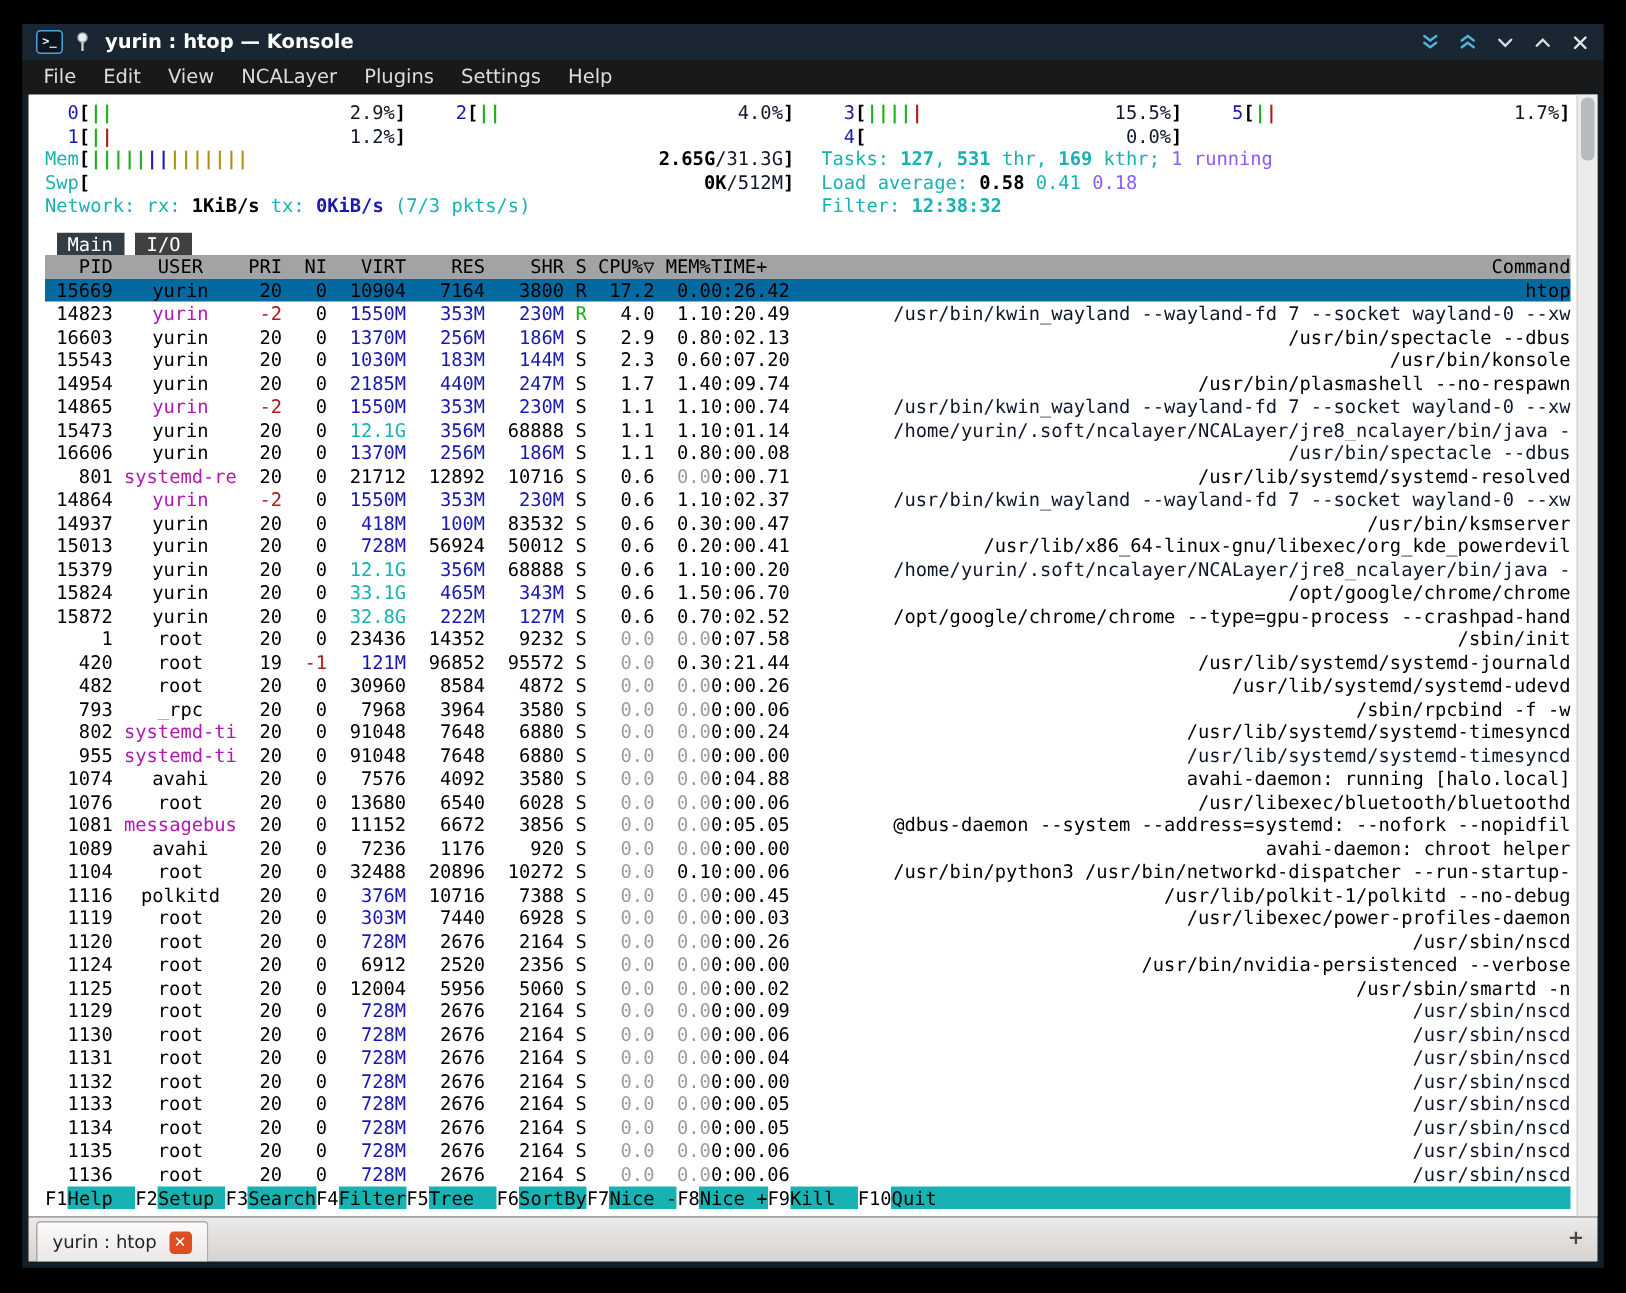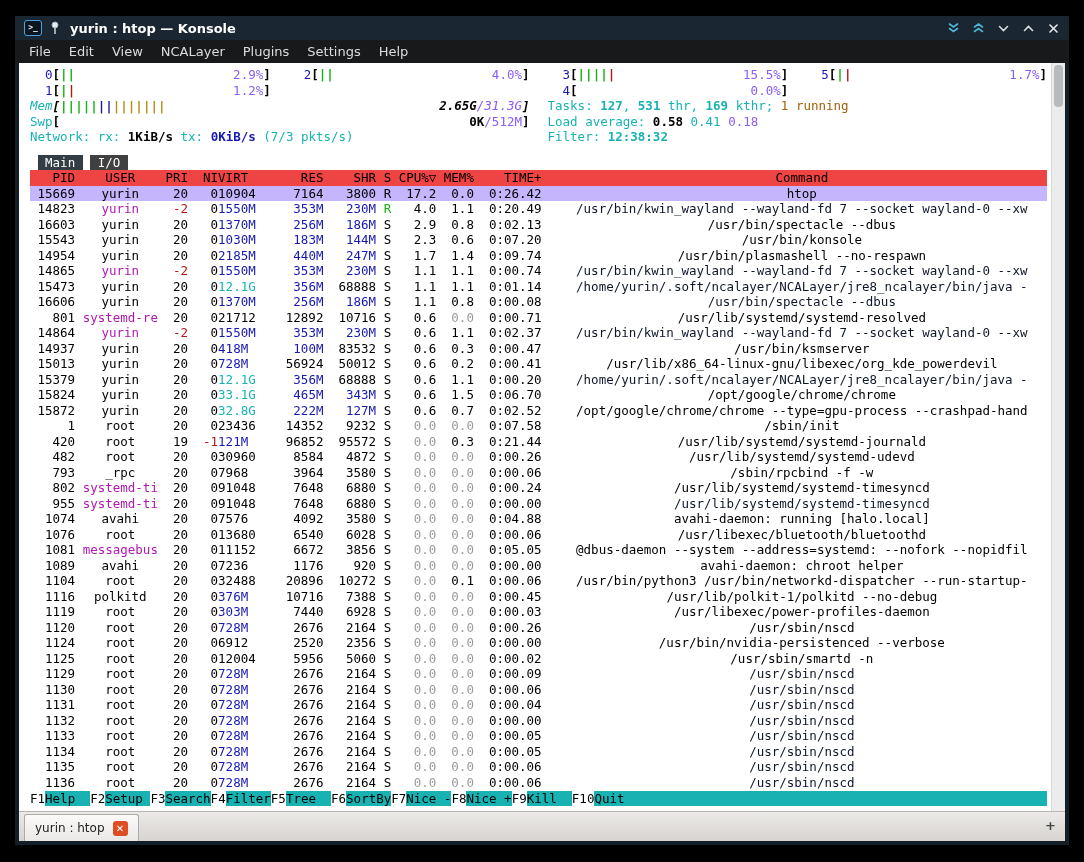--- a/index.html
+++ b/index.html
@@ -38,49 +38,49 @@
   .bars{flex:1;overflow:hidden;white-space:pre}
   .mval{white-space:pre;flex:none}
   .bar-g{color:#18b218;font-weight:bold}
   .bar-r{color:#b21818;font-weight:bold}
   .bar-b{color:#1818b2;font-weight:bold}
   .bar-y{color:#b29018;font-weight:bold}
   .t-lb{color:#18b2b2}
   .t-cb{color:#18b2b2;font-weight:bold}
   .t-cy{color:#18b2b2}
   .t-cd{color:#8b5cf6}
-  .t-gn{color:#a16207}
+  .t-gn{color:#8b5cf6}
   .t-bk{color:#000;font-weight:bold}
   .t-bb{color:#1818b2;font-weight:bold}
-  .t-df{color:#8b5cf6}
+  .t-df{color:#0f172a}
 
   
   .tabsline{white-space:pre}
   .scrtab{white-space:pre}
   .scr-active{background:#333d46;color:#fff}
   .scr-other{background:#404040;color:#fff}
 
   
   .prow{display:flex;height:15.5px;line-height:15.5px;white-space:pre;overflow:hidden}
   .prow>span{flex:none;overflow:hidden}
-  .thead{background:#ef4444}
-  .sel{background:#c4b5fd}
+  .thead{background:#a3a3a3}
+  .sel{background:#0369a1}
   .sel>span{color:#000 !important}
   .c-pid{width:6ch;text-align:right}
   .c-user{width:10ch;margin-left:1ch;text-align:center}
   .c-pri{width:4ch;text-align:right}
   .c-ni{width:4ch;text-align:right}
-  .c-virt{width:7ch;text-align:left}
+  .c-virt{width:7ch;text-align:right}
   .c-res{width:7ch;text-align:right}
   .c-shr{width:7ch;text-align:right}
   .c-st{width:2ch;text-align:right}
   .c-cpu{width:6ch;text-align:right}
   .c-mem{width:5ch;text-align:right}
-  .c-time{width:9ch;text-align:right}
-  .c-cmd{flex:1 1 auto !important;margin-left:2ch;text-align:center}
+  .c-time{width:9ch;}
+  .c-cmd{flex:1 1 auto !important;margin-left:2ch;text-align:right}
   .u-m{color:#b218b2}
   .rd{color:#b21818}
   .t-cyv{color:#18b2b2}
   .t-blv{color:#1818b2}
   .st-r{color:#18b218}
   .dim0{color:#9b9b9b}
   .cmd-g{color:#0f172a}
 
   
   .fbar{position:absolute;left:11px;right:18px;bottom:5px;display:flex;height:15.5px;line-height:15.5px;white-space:pre}
@@ -163,21 +163,21 @@
     <div class="wbody">
       <div class="terminal">
         <div class="termpad">
           <div class="meters">
               <div class="meter" style="grid-area: 1 / 1;"><span class="mlab mlab-cpu">0</span><span class="brk">[</span><span class="bars"><span class="bar-g">||</span></span><span class="mval"><span class="t-df">2.9%</span></span><span class="brk">]</span></div>
               <div class="meter" style="grid-area: 2 / 1;"><span class="mlab mlab-cpu">1</span><span class="brk">[</span><span class="bars"><span class="bar-g">|</span><span class="bar-r">|</span></span><span class="mval"><span class="t-df">1.2%</span></span><span class="brk">]</span></div>
               <div class="meter" style="grid-area: 1 / 2;"><span class="mlab mlab-cpu">2</span><span class="brk">[</span><span class="bars"><span class="bar-g">||</span></span><span class="mval"><span class="t-df">4.0%</span></span><span class="brk">]</span></div>
               <div class="meter" style="grid-area: 1 / 3;"><span class="mlab mlab-cpu">3</span><span class="brk">[</span><span class="bars"><span class="bar-g">||||</span><span class="bar-r">|</span></span><span class="mval"><span class="t-df">15.5%</span></span><span class="brk">]</span></div>
               <div class="meter" style="grid-area: 2 / 3;"><span class="mlab mlab-cpu">4</span><span class="brk">[</span><span class="bars"></span><span class="mval"><span class="t-df">0.0%</span></span><span class="brk">]</span></div>
               <div class="meter" style="grid-area: 1 / 4;"><span class="mlab mlab-cpu">5</span><span class="brk">[</span><span class="bars"><span class="bar-g">|</span><span class="bar-r">|</span></span><span class="mval"><span class="t-df">1.7%</span></span><span class="brk">]</span></div>
-              <div class="meter" style="grid-area: 3 / 1 / auto / span 2; font-style: italic;"><span class="mlab mlab-txt">Mem</span><span class="brk">[</span><span class="bars"><span class="bar-g">|||||</span><span class="bar-b">||</span><span class="bar-y">|||||||</span></span><span class="mval"><span class="t-bk">2.65G</span><span class="t-df">/31.3G</span></span><span class="brk">]</span></div>
+              <div class="meter" style="grid-area: 3 / 1 / auto / span 2;"><span class="mlab mlab-txt">Mem</span><span class="brk">[</span><span class="bars"><span class="bar-g">|||||</span><span class="bar-b">||</span><span class="bar-y">|||||||</span></span><span class="mval"><span class="t-bk">2.65G</span><span class="t-df">/31.3G</span></span><span class="brk">]</span></div>
               <div class="meter" style="grid-area: 4 / 1 / auto / span 2;"><span class="mlab mlab-txt">Swp</span><span class="brk">[</span><span class="bars"></span><span class="mval"><span class="t-bk">0K</span><span class="t-df">/512M</span></span><span class="brk">]</span></div>
               <div class="mtext" style="grid-area: 3 / 3 / auto / span 2;"><span class="t-lb">Tasks: </span><span class="t-cb">127</span><span class="t-lb">, </span><span class="t-cb">531</span><span class="t-lb"> thr, </span><span class="t-cb">169</span><span class="t-lb"> kthr</span><span class="t-lb">; </span><span class="t-gn">1 running</span></div>
               <div class="mtext" style="grid-area: 4 / 3 / auto / span 2;"><span class="t-lb">Load average: </span><span class="t-bk">0.58 </span><span class="t-cy">0.41 </span><span class="t-cd">0.18</span></div>
               <div class="mtext" style="grid-area: 5 / 1 / auto / span 2;"><span class="t-lb">Network: rx: </span><span class="t-bk">1KiB/s</span><span class="t-lb"> tx: </span><span class="t-bb">0KiB/s</span><span class="t-lb"> (7/3 pkts/s)</span></div>
               <div class="mtext" style="grid-area: 5 / 3 / auto / span 2;"><span class="t-lb">Filter: </span><span class="t-cb">12:38:32</span></div>
             </div>
           <div class="blank"></div>
           <div class="line tabsline"><span> </span><span class="scrtab scr-active"> Main </span><span> </span><span class="scrtab scr-other"> I/O </span><span> </span></div>
           <div>
               <div class="prow thead"><span class="c-pid">PID</span><span class="c-user">USER</span><span class="c-pri">PRI</span><span class="c-ni">NI</span><span class="c-virt">VIRT</span><span class="c-res">RES</span><span class="c-shr">SHR</span><span class="c-st">S</span><span class="c-cpu">CPU%▽</span><span class="c-mem">MEM%</span><span class="c-time">TIME+</span><span class="c-cmd">Command</span></div>

